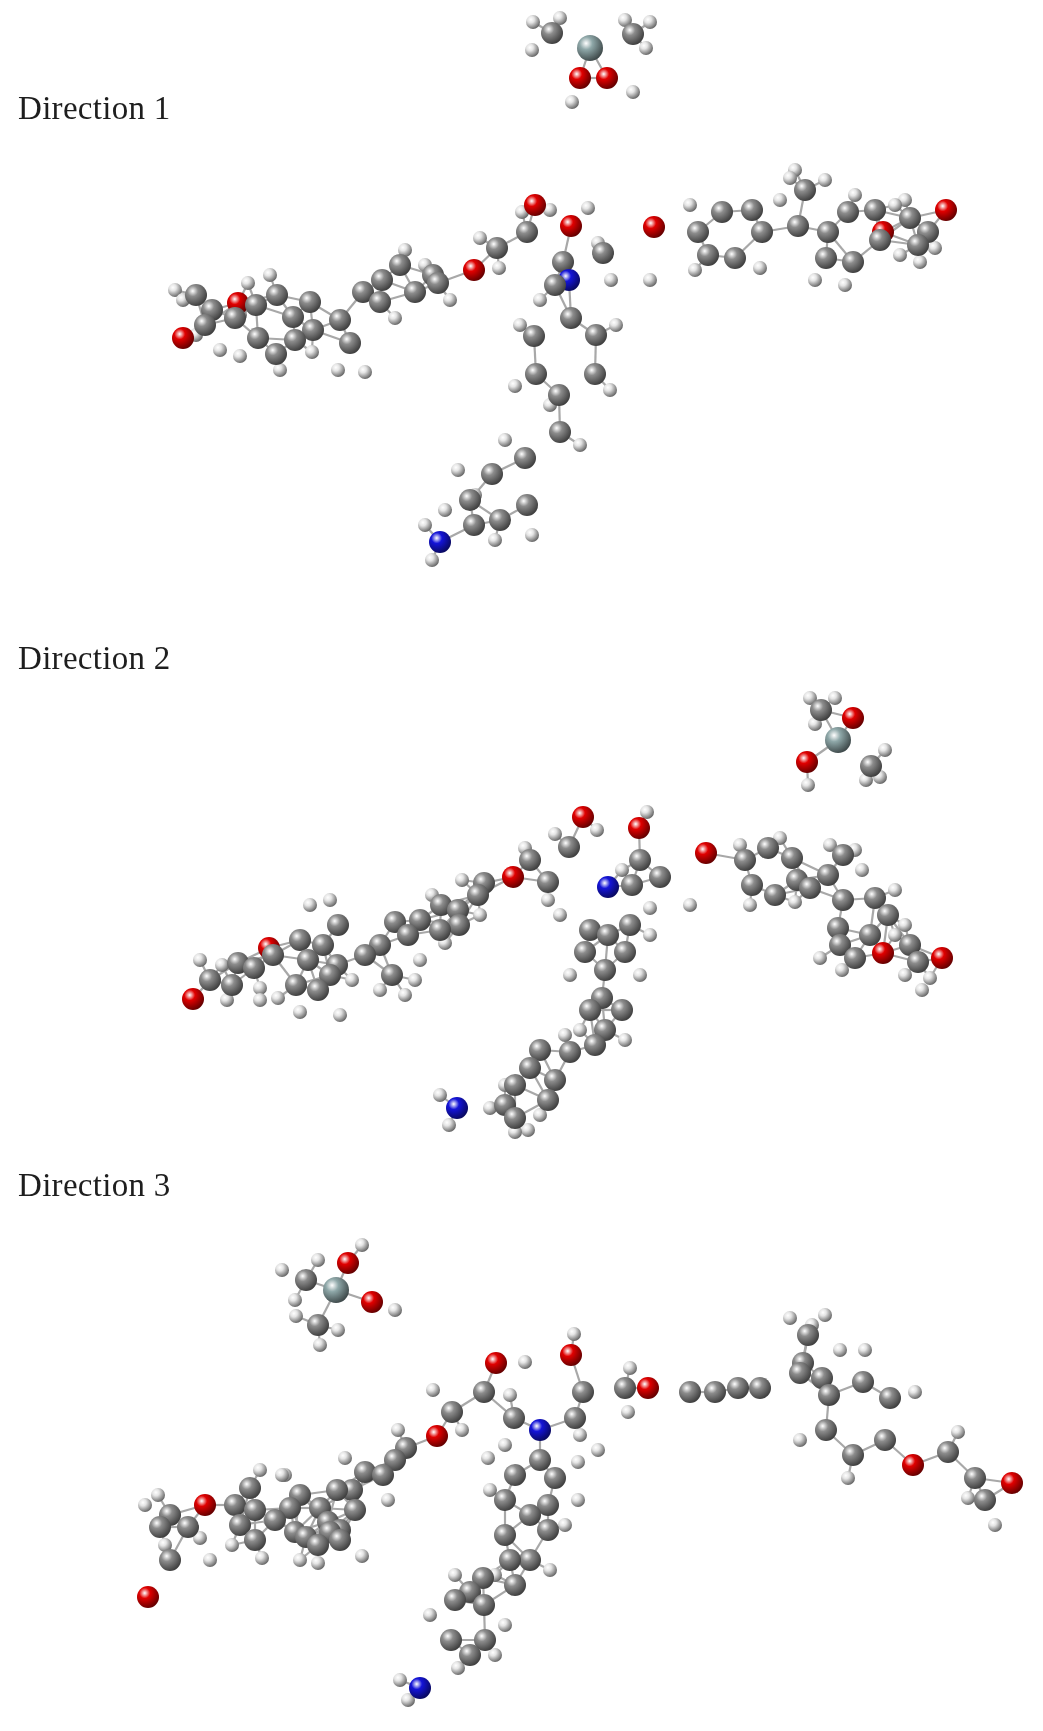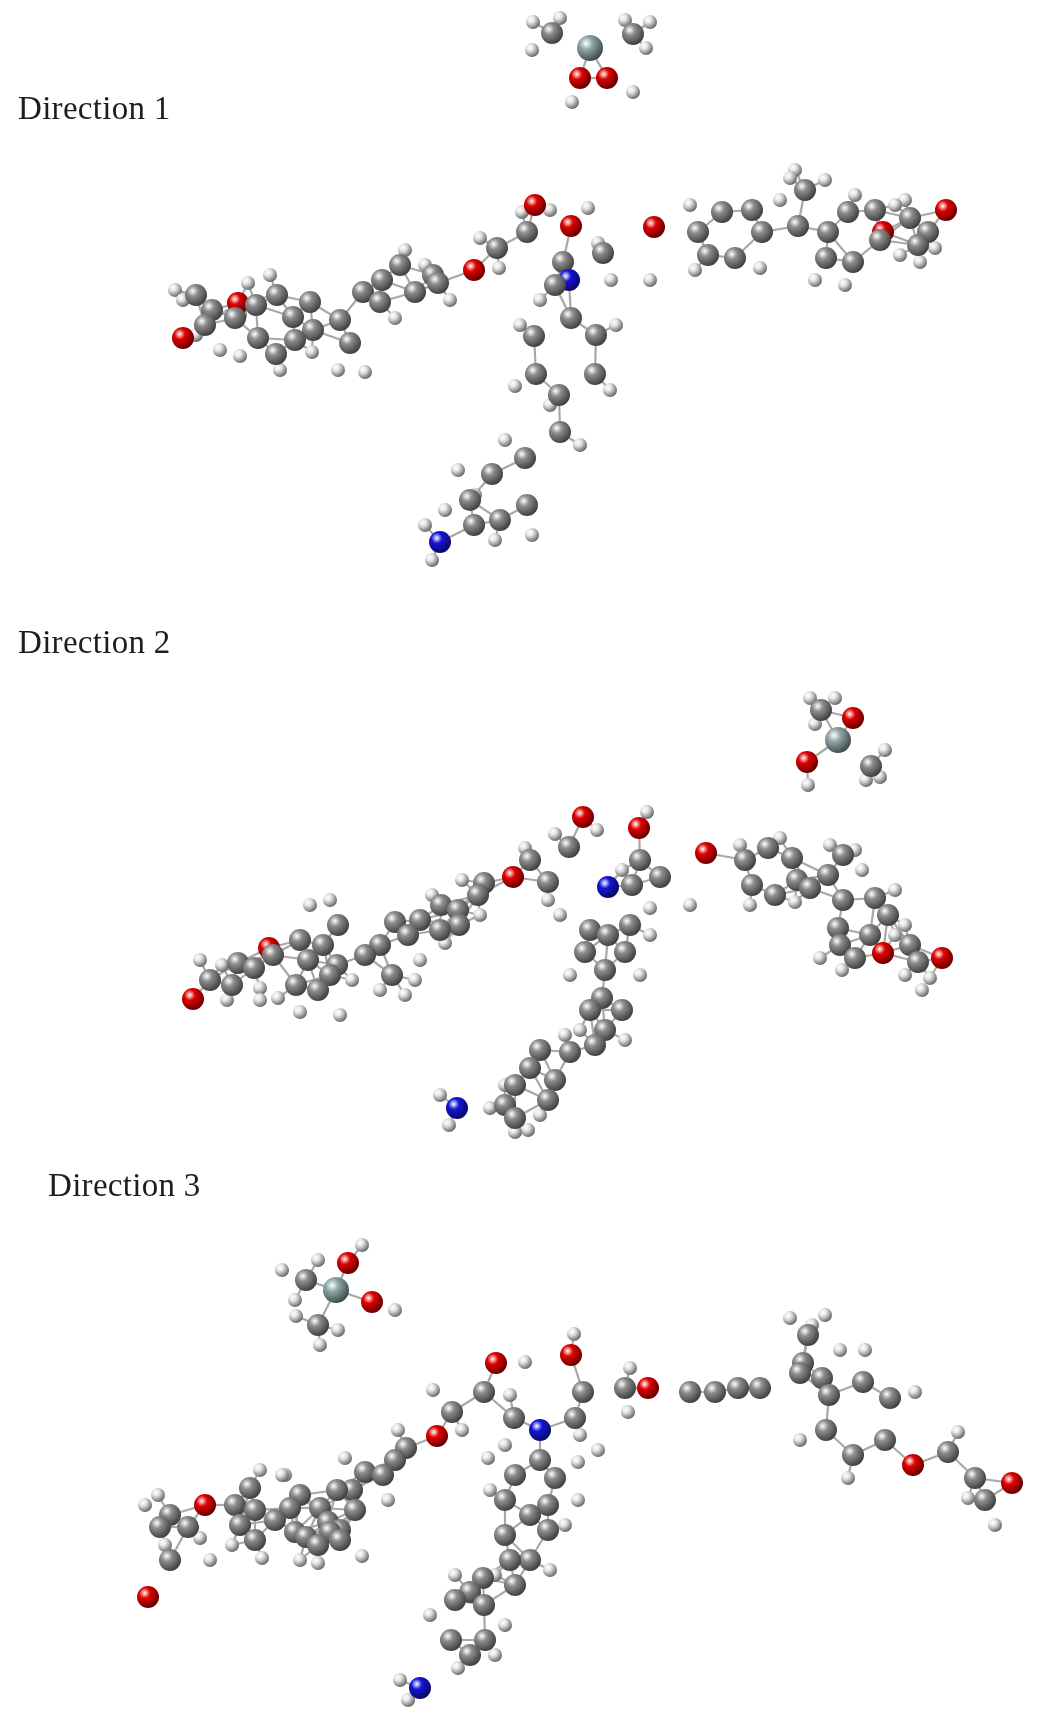--- a/index.html
+++ b/index.html
@@ -13,22 +13,22 @@
     letter-spacing: 0.3px;
     white-space: nowrap;
   }
   svg.mol { position: absolute; left: 0; overflow: visible; }
 </style>
 </head>
 <body>
 
 <div id="canvas">
   <div class="panel-label" style="top:90px;">Direction 1</div>
-  <div class="panel-label" style="top:624px;">Direction 2</div>
-  <div class="panel-label" style="top:1167px;margin-left:30px;">Direction 3</div>
+  <div class="panel-label" style="top:640px;">Direction 2</div>
+  <div class="panel-label" style="top:1167px;">Direction 3</div>
 
   <svg class="mol" id="mol-svg" width="1043" height="1731" viewBox="0 0 1043 1731" style="top:0;">
       <defs>
         <radialGradient id="grad-C" cx="35%" cy="32%" r="70%">
           <stop offset="0%" stop-color="#ffffff"></stop>
           <stop offset="35%" stop-color="#8c8c8c"></stop>
           <stop offset="100%" stop-color="#3f3f3f"></stop>
         </radialGradient>
         <radialGradient id="grad-H" cx="35%" cy="32%" r="70%">
           <stop offset="0%" stop-color="#ffffff"></stop>

